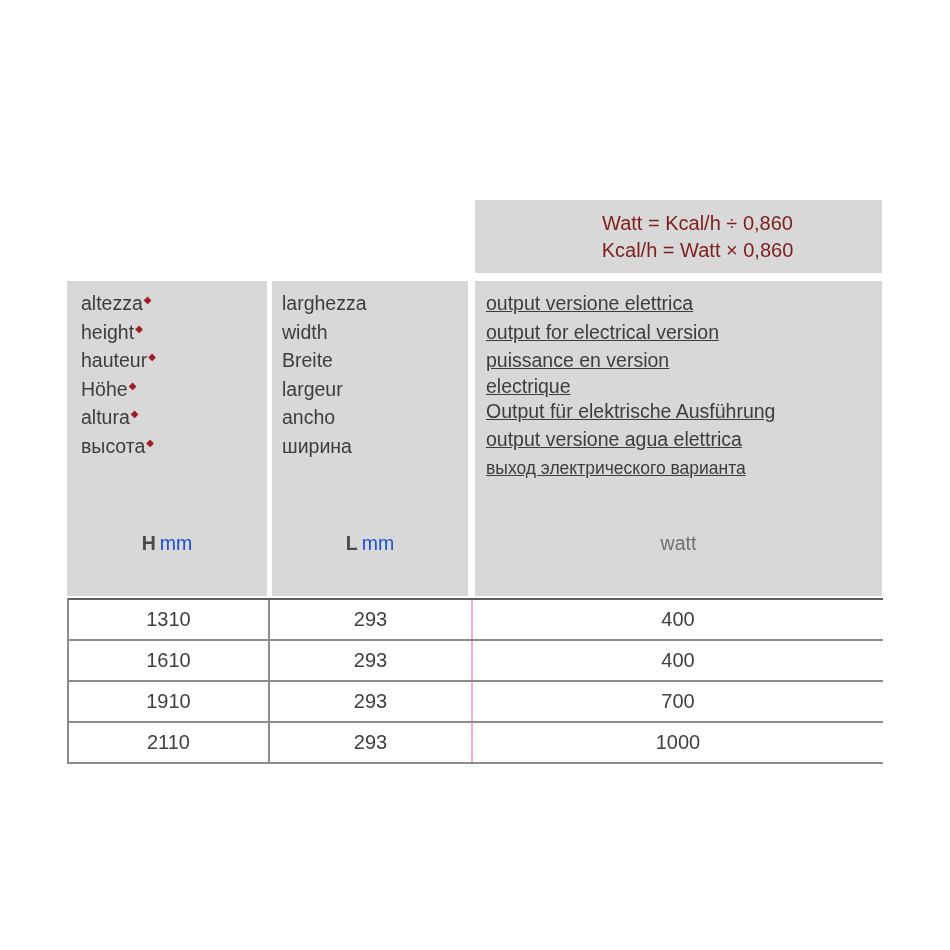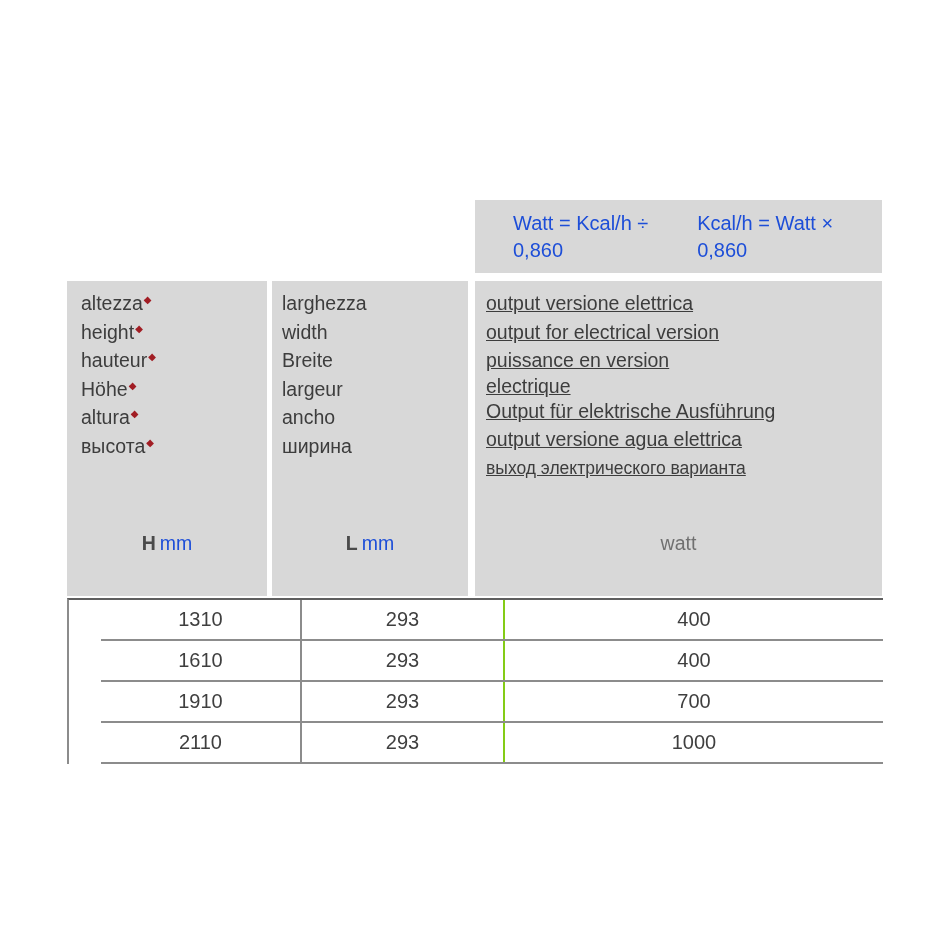--- a/index.html
+++ b/index.html
@@ -14,27 +14,27 @@
   }
 
   
   .formula-box {
     position: absolute;
     left: 475px; top: 200px;
     width: 407px; height: 73px;
     background: #d8d8d8;
     box-sizing: border-box;
     display: flex;
-    flex-direction: row;
+    flex-direction: column;
     justify-content: center;
     align-items: center;
     padding-left: 38px;
     font-size: 20px;
     line-height: 27px;
-    color: #1d4ed8;
+    color: #7f1d1d;
   }
 
   
   .band {
     position: absolute;
     top: 281px;
     height: 315px;
     background: #d8d8d8;
     box-sizing: border-box;
   }
@@ -73,39 +73,38 @@
   .unit .watt { color: #707070; font-weight: normal; }
 
   
   .data-table {
     position: absolute;
     left: 67px; top: 598px;
     width: 816px;
     box-sizing: border-box;
     border-top: 2px solid #5f5f5f;
     border-left: 2px solid #8c8c8c;
-    padding-left: 32px;
   }
   .data-row {
     display: flex;
     height: 41px;
     box-sizing: border-box;
     border-bottom: 2px solid #8c8c8c;
     background: #ffffff;
   }
   .cell {
     box-sizing: border-box;
     display: flex;
     align-items: center;
     justify-content: center;
     font-size: 20px;
     color: #3f3f3f;
   }
   .cell.c1 { width: 201px; border-right: 2px solid #8c8c8c; }
-  .cell.c2 { width: 203px; border-right: 2px solid #84cc16; }
+  .cell.c2 { width: 203px; border-right: 2px solid #f9a8d4; }
   .cell.c3 { flex: 1; text-align: center; }
 </style>
 </head>
 <body>
 
 <div class="canvas">
 
   <div class="formula-box">
     <div>Watt = Kcal/h ÷ 0,860</div>
     <div>Kcal/h = Watt × 0,860</div>

